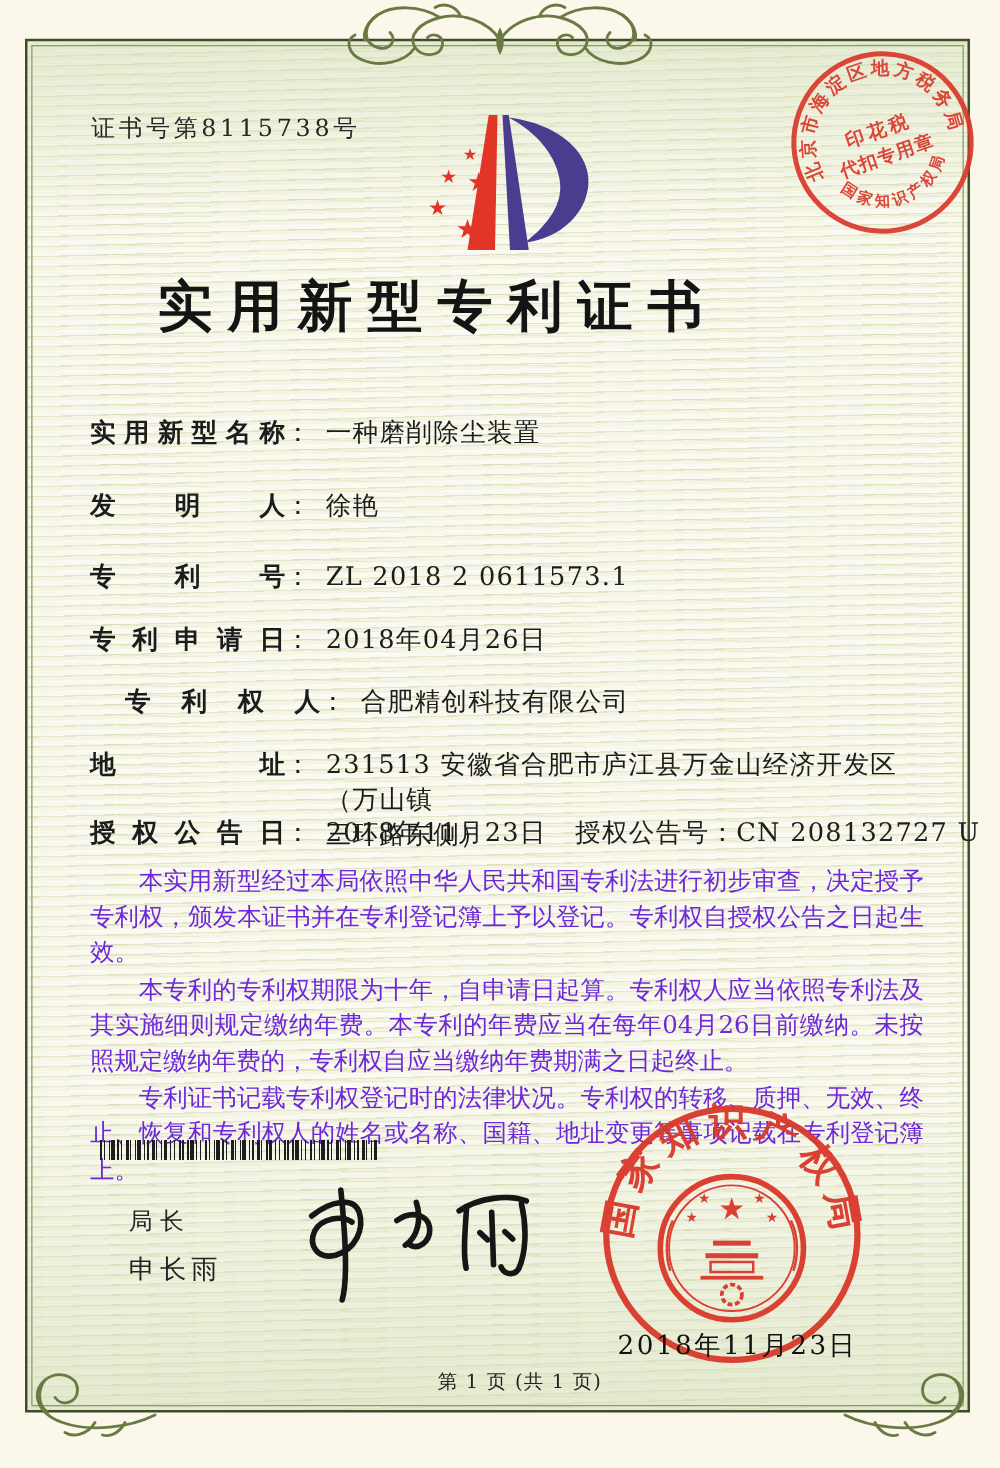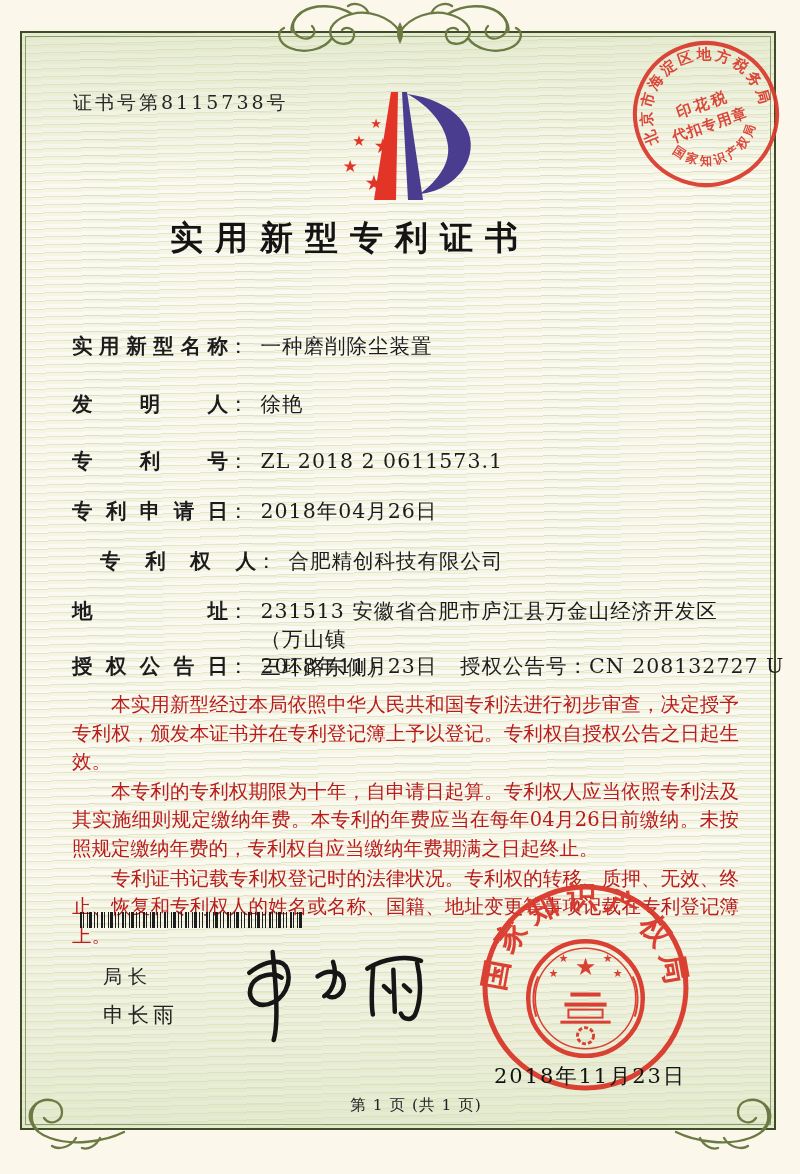--- a/index.html
+++ b/index.html
@@ -24,35 +24,35 @@
 
   .cert-no{position:absolute;left:73px;top:90px;font-size:19px;letter-spacing:3px;color:#262626;}
 
   .logo{position:absolute;left:328px;top:86px;}
 
   .tax-stamp{position:absolute;left:630px;top:38px;width:152px;height:152px;
     transform:rotate(-19deg);opacity:.92;}
   .tax-stamp text{fill:#d9382b;font-family:"DejaVu Sans","Liberation Sans",sans-serif;font-weight:600;}
 
   .doc-title{position:absolute;left:0;top:216px;width:688px;text-align:center;
-    font-size:33px;font-weight:600;letter-spacing:12px;text-indent:12px;color:#141414;}
+    font-size:44px;font-weight:600;letter-spacing:12px;text-indent:12px;color:#141414;}
 
   .field-row{position:absolute;left:72px;width:700px;font-size:20.5px;color:#1c1c1c;}
   .field-label{display:inline-block;width:156px;text-align:justify;text-align-last:justify;
     vertical-align:top;font-weight:bold;}
   .field-colon{display:inline-block;vertical-align:top;}
   .field-value{display:inline-block;margin-left:12px;vertical-align:top;white-space:pre-line;
     line-height:28px;max-width:500px;letter-spacing:1px;}
   .row-1{top:332px;} .row-2{top:390px;} .row-3{top:447px;} .row-4{top:497px;}
   .row-5{top:547px;margin-left:28px;} .row-6{top:597px;} .row-7{top:652px;}
   .grant-pub{position:absolute;left:460px;top:652px;font-size:20.5px;letter-spacing:1px;}
 
   .body-text{position:absolute;left:72px;top:691px;width:667px;}
   .body-text p{margin:0 0 1px 0;font-size:19.5px;line-height:28.6px;text-align:justify;
-    text-indent:2em;color:#b91c1c;}
+    text-indent:2em;color:#6d28d9;}
 
   .barcode{position:absolute;left:80px;top:912px;width:223px;height:16px;
     background:repeating-linear-gradient(90deg,
       #1d1d1d 0 2px, rgba(0,0,0,0) 2px 3px, #1d1d1d 3px 4px, rgba(0,0,0,0) 4px 7px,
       #1d1d1d 7px 8px, rgba(0,0,0,0) 8px 9px, #1d1d1d 9px 12px, rgba(0,0,0,0) 12px 14px,
       #1d1d1d 14px 15px, rgba(0,0,0,0) 15px 17px, #1d1d1d 17px 18px, rgba(0,0,0,0) 18px 21px);}
 
   .signer-title{position:absolute;left:103px;top:964px;font-size:19px;letter-spacing:6px;
     font-family:"DejaVu Sans","Liberation Sans",sans-serif;color:#222;}
   .signer-name{position:absolute;left:103px;top:1001px;font-size:21px;letter-spacing:4px;

